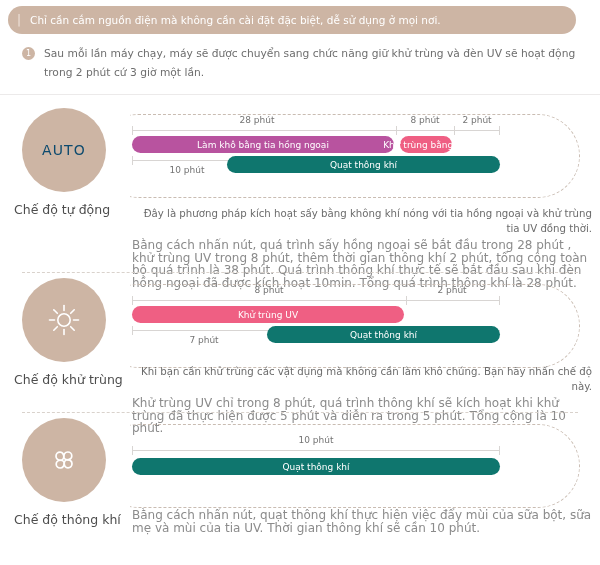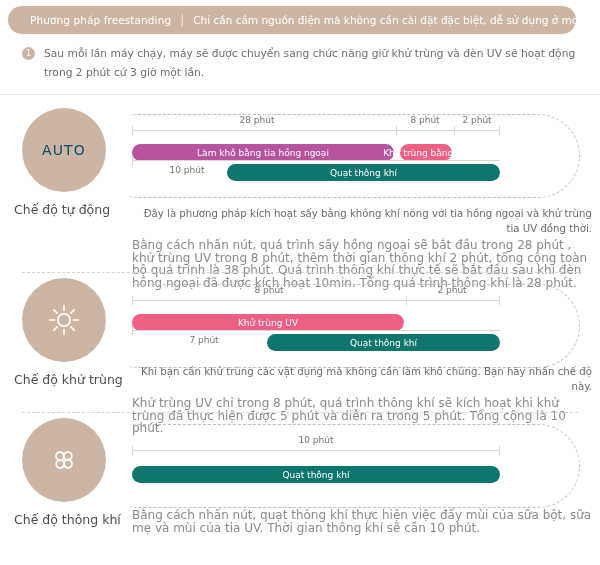--- a/index.html
+++ b/index.html
@@ -87,21 +87,21 @@
   .tick{
     position:absolute; width:1px; height:9px; background:#d8d5d3;
   }
   .rlabel{
     position:absolute; font-size:9px; color:#747474; text-align:center;
     white-space:nowrap; transform:translateX(-50%);
   }
   .bar{
     position:absolute; height:17px; border-radius:9px;
     display:flex; align-items:center; justify-content:center;
-    color:#ffffff; font-size:9px; white-space:nowrap;margin-top:8px;
+    color:#ffffff; font-size:9px; white-space:nowrap;
   }
   .bar-ir{ background:#b8539f; }
   .bar-uv{ background:#ef5f83; }
   .bar-fan{ background:#0f766e; }
 
   
   .desc{ position:absolute; left:132px; }
   .desc-lead{
     font-size:10.2px; line-height:15px; color:#6b6b6b; width:460px;text-align:right;
   }
@@ -111,21 +111,20 @@
 
   .sep{
     position:absolute; left:22px; width:556px; height:0;
     border-top:1px dashed #d9d2cc;
   }
 </style>
 </head>
 <body>
 
 <div class="banner">
-  <span class="banner-title">Phương pháp freestanding</span>
   <span class="banner-sep">|</span>
   <span class="banner-sub">Chỉ cần cắm nguồn điện mà không cần cài đặt đặc biệt, dễ sử dụng ở mọi nơi.</span>
 </div>
 
 <div class="note">
   <span class="note-badge">1</span>
   <span class="note-text">Sau mỗi lần máy chạy, máy sẽ được chuyển sang chức năng giữ khử trùng và đèn UV sẽ hoạt động trong 2 phút cứ 3 giờ một lần.</span>
 </div>
 
 <div class="divider"></div>

